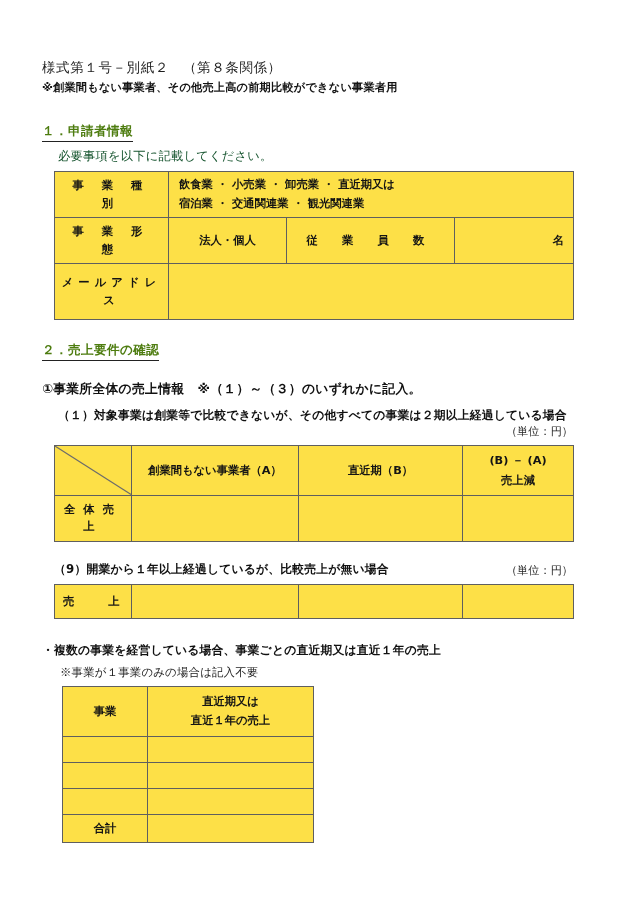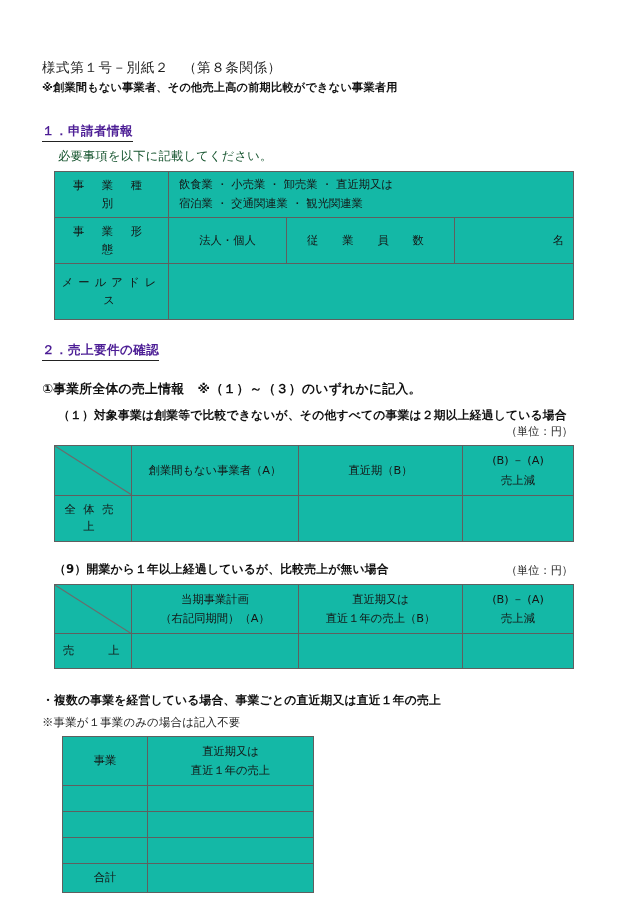--- a/index.html
+++ b/index.html
@@ -49,21 +49,21 @@
 
   
   .sec-head {
     font-family: "DejaVu Sans", "Liberation Sans", sans-serif;
     font-size: 12.6px;
     font-weight: bold;
     display: inline-block;
     border-bottom: 1px solid #222;
     padding-bottom: 1px;
     letter-spacing: 0.4px;
-    color: #4c1d95;
+    color: #4d7c0f;
   }
   .sec-sub {
     font-family: Liberation Sans, sans-serif;
     font-size: 12.2px;
     letter-spacing: 0.3px;
     margin-left: 16px;
     color: #14532d;
   }
   .circ-head {
     font-family: "DejaVu Sans", "Liberation Sans", sans-serif;
@@ -84,20 +84,21 @@
     font-family: "DejaVu Sans", "Liberation Sans", sans-serif;
     font-size: 11.8px;
     font-weight: bold;
     letter-spacing: 0.2px;
     color: #111;
   }
   .small-note {
     font-family: "Liberation Serif", "DejaVu Serif", serif;
     font-size: 11.4px;
     letter-spacing: 0.2px;
+    margin-left: 18px;
     color: #1d1d1d;
   }
   .unit-label {
     font-family: "Liberation Serif", "DejaVu Serif", serif;
     font-size: 11.2px;
     color: #1d1d1d;
     text-align: right;
   }
 
   .row-between {
@@ -111,21 +112,22 @@
     border-collapse: collapse;
     table-layout: fixed;
     font-family: "DejaVu Sans", "Liberation Sans", sans-serif;
     font-size: 11.3px;
     color: #141414;
   }
   table.form td {
     border: 1px solid #5f5f5f;
     padding: 0;
     vertical-align: middle;
-    background: #14b8a6;
+    background: #fde047;
+    font-weight: bold;
   }
   td.hd {
     background: #f2f2f2;
   }
   .cellpad {
     padding: 5px 8px;
     line-height: 1.55;
   }
   .c  { text-align: center; }
   .r  { text-align: right; }
@@ -284,45 +286,20 @@
 
     <table class="form mt6" style="width:519px; margin-left:12px;">
       <colgroup>
         <col style="width:77px">
         <col style="width:167px">
         <col style="width:164px">
         <col style="width:111px">
       </colgroup>
       <tbody>
         <tr>
-          <td class="diag" style="height:44px;">
-            <svg viewBox="0 0 77 44" preserveAspectRatio="none">
-              <line x1="0" y1="0" x2="77" y2="44" stroke="#6b6b6b" stroke-width="1"></line>
-            </svg>
-          </td>
-          <td class="hd">
-            <div class="cellpad c twoline">
-              <div>当期事業計画</div>
-              <div>（右記同期間）（A）</div>
-            </div>
-          </td>
-          <td class="hd">
-            <div class="cellpad c twoline">
-              <div>直近期又は</div>
-              <div>直近１年の売上（B）</div>
-            </div>
-          </td>
-          <td class="hd">
-            <div class="cellpad c twoline">
-              <div>(B) － (A)</div>
-              <div>売上減</div>
-            </div>
-          </td>
-        </tr>
-        <tr>
           <td class="hd" style="height:30px;">
             <div class="cellpad l" style="padding:8px 8px;">売　　　上</div>
           </td>
           <td>
             <div class="cellpad r" style="padding:8px 8px;"></div>
           </td>
           <td>
             <div class="cellpad r" style="padding:8px 8px;"></div>
           </td>
           <td>

